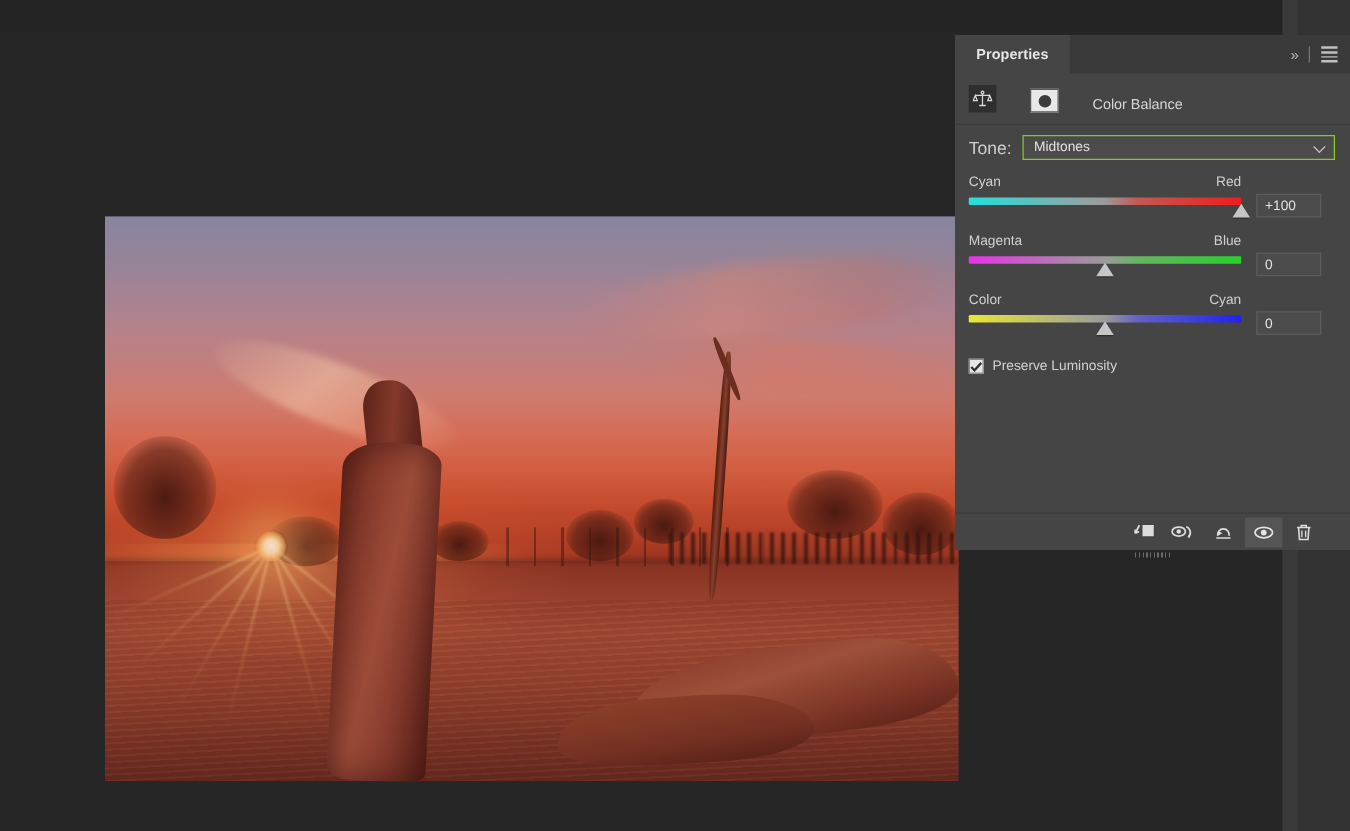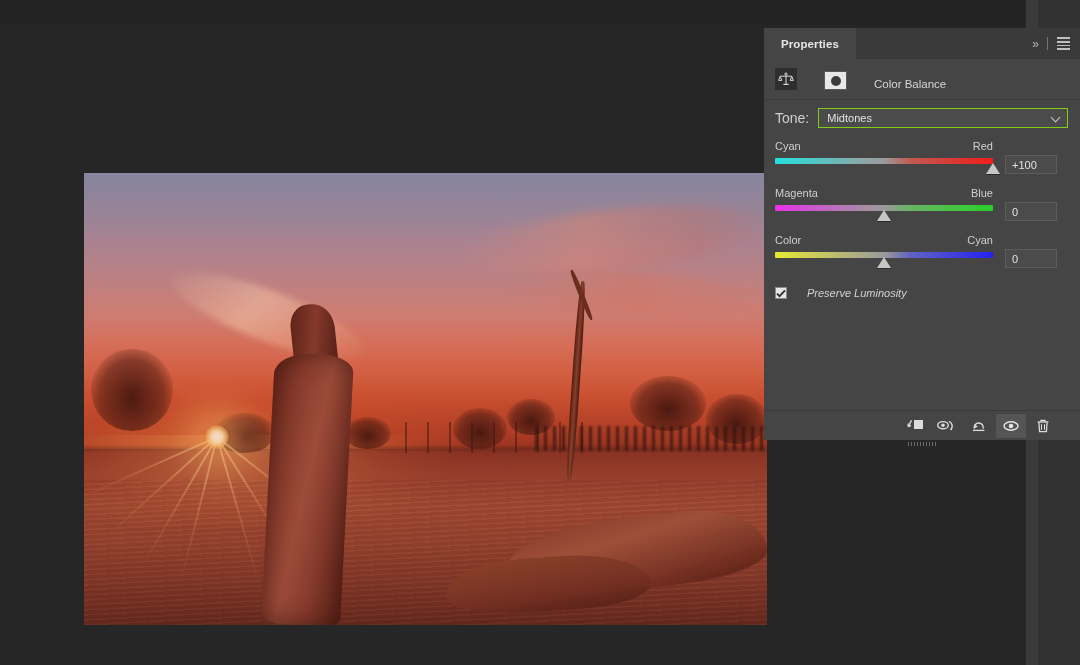--- a/index.html
+++ b/index.html
@@ -338,23 +338,22 @@
     margin-top: -1px;
     background: #4b4b4b;
     border: 1px solid #5c5c5c;
     font-size: 11px; color: #e2e2e2;
     display: flex; align-items: center;
     padding-left: 6px;
   }
 
   .preserve-row {
     display: flex; align-items: center;
-    gap: 20px;
+    gap: 7px;
     padding: 6px 0 0 11px;
-    font-style: italic;
   }
   .cbox {
     width: 12px; height: 12px;
     background: #e6e6e6;
     border: 1px solid #8a8a8a;
     display: flex; align-items: center; justify-content: center;
   }
   .cbox svg { display: block; }
   .preserve-label { font-size: 11px; color: #d2d2d2; }
 

